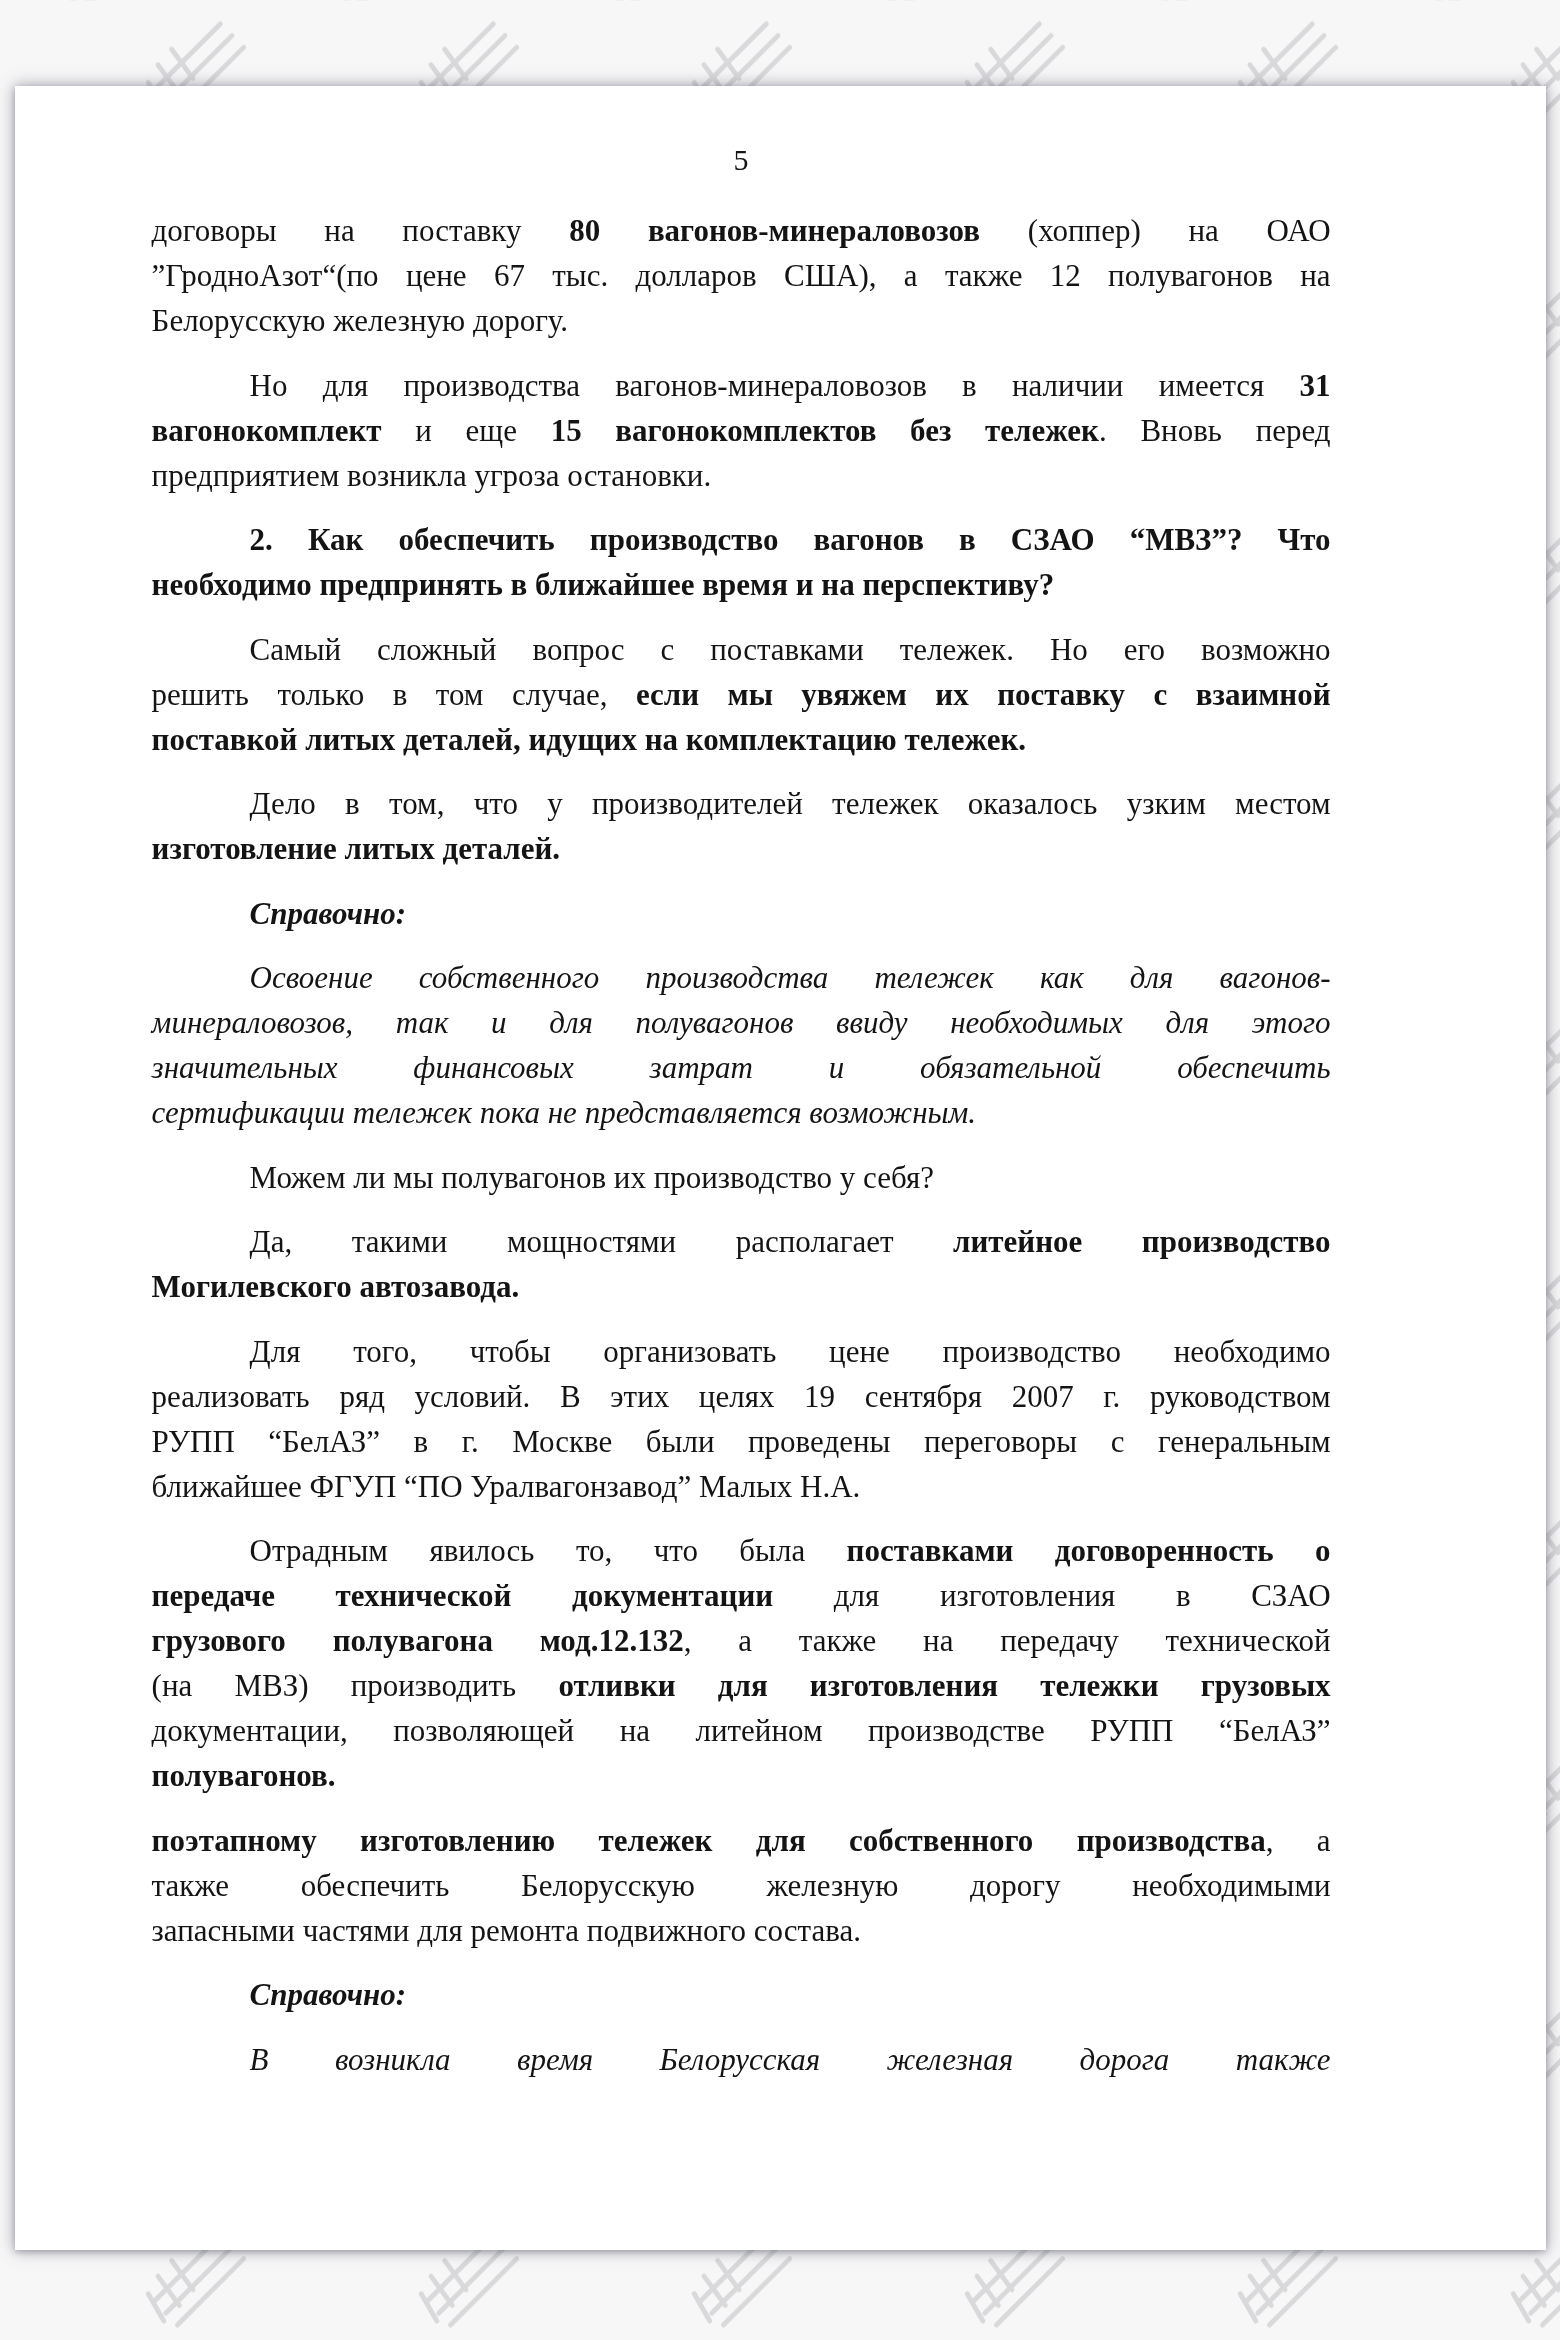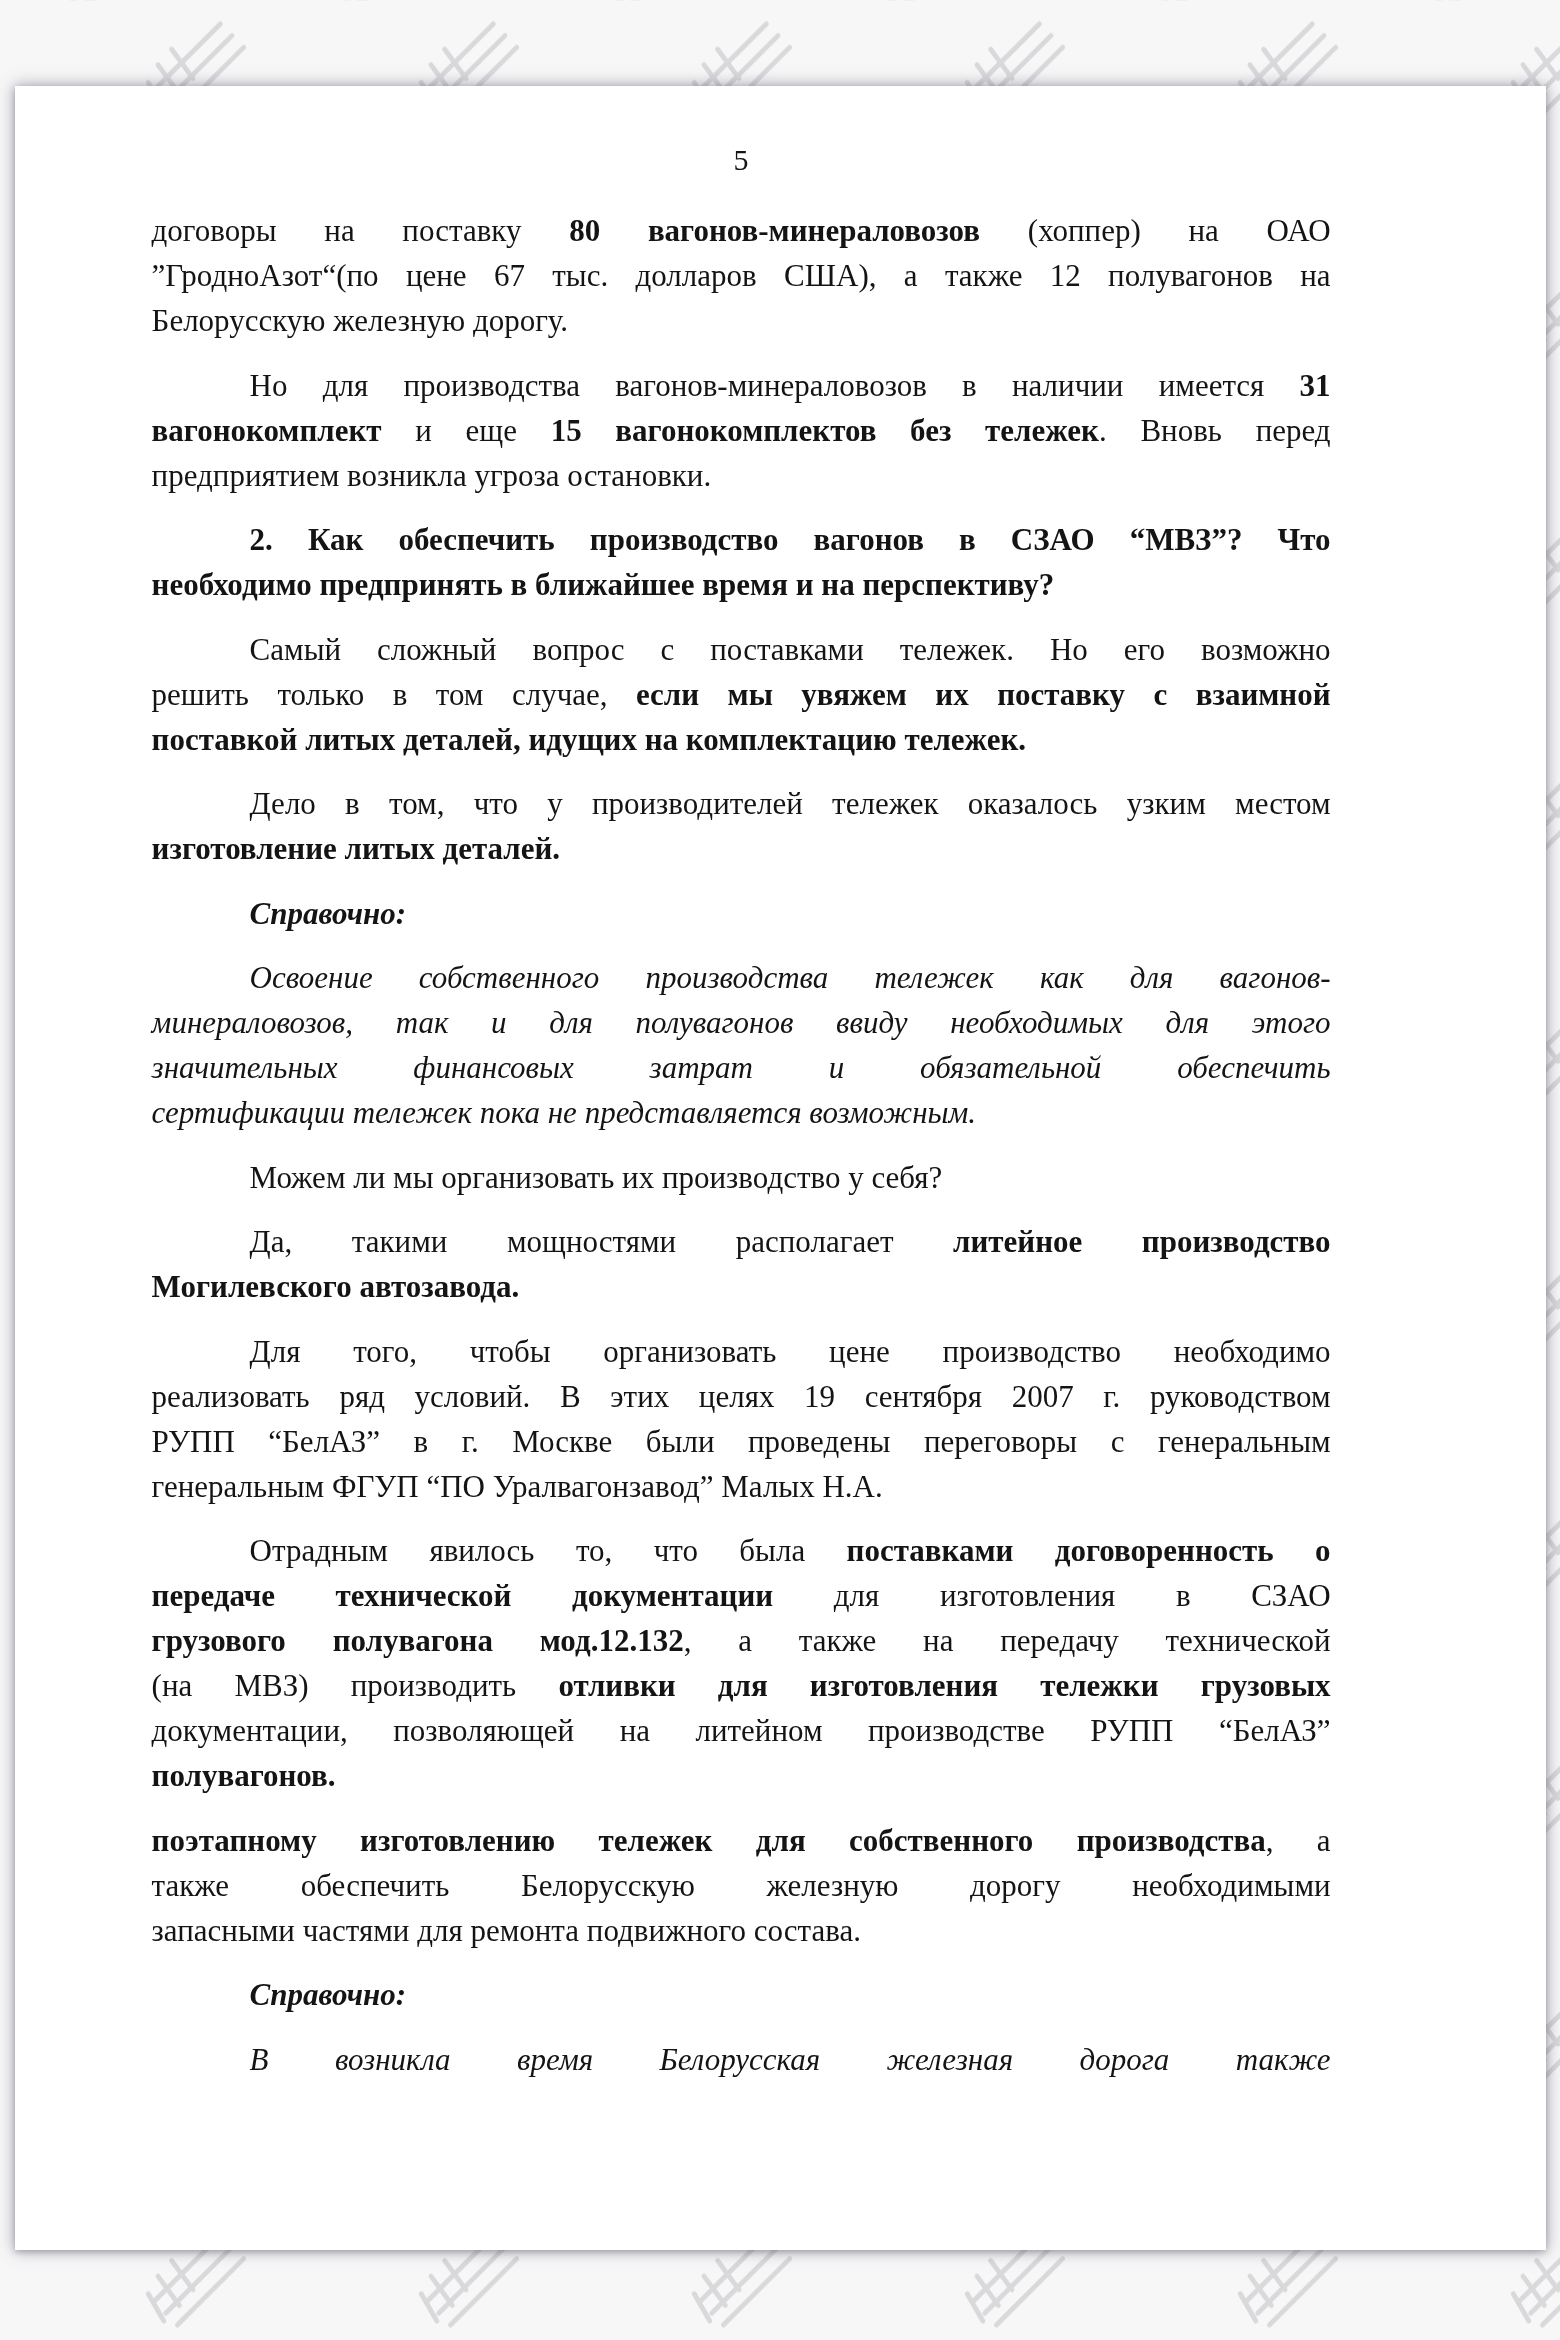--- a/index.html
+++ b/index.html
@@ -118,31 +118,31 @@
         <div class="para">
           <div class="line first last"><span class="r-bi">Справочно:</span></div>
         </div>
         <div class="para">
           <div class="line first"><span class="r-i">Освоение собственного производства тележек как для вагонов-</span></div>
           <div class="line"><span class="r-i">минераловозов, так и для полувагонов ввиду необходимых для этого</span></div>
           <div class="line"><span class="r-i">значительных финансовых затрат и обязательной обеспечить</span></div>
           <div class="line last"><span class="r-i">сертификации тележек пока не представляется возможным.</span></div>
         </div>
         <div class="para">
-          <div class="line first last"><span>Можем ли мы организовать их производство у себя?</span></div>
+          <div class="line first last"><span>Можем ли мы полувагонов их производство у себя?</span></div>
         </div>
         <div class="para">
           <div class="line first"><span>Да, такими мощностями располагает </span><span class="r-b">литейное производство</span></div>
           <div class="line last"><span class="r-b">Могилевского автозавода.</span></div>
         </div>
         <div class="para">
           <div class="line first"><span>Для того, чтобы организовать цене производство необходимо</span></div>
           <div class="line"><span>реализовать ряд условий. В этих целях 19 сентября 2007 г. руководством</span></div>
           <div class="line"><span>РУПП “БелАЗ” в г. Москве были проведены переговоры с генеральным</span></div>
-          <div class="line last"><span>генеральным ФГУП “ПО Уралвагонзавод” Малых Н.А.</span></div>
+          <div class="line last"><span>ближайшее ФГУП “ПО Уралвагонзавод” Малых Н.А.</span></div>
         </div>
         <div class="para">
           <div class="line first"><span>Отрадным явилось то, что была </span><span class="r-b">поставками договоренность о</span></div>
           <div class="line"><span class="r-b">передаче технической документации</span><span> для изготовления в СЗАО</span></div>
           <div class="line"><span class="r-b">грузового полувагона мод.12.132</span><span>, а также на передачу технической</span></div>
           <div class="line"><span>(на МВЗ) производить </span><span class="r-b">отливки для изготовления тележки грузовых</span></div>
           <div class="line"><span>документации, позволяющей на литейном производстве РУПП “БелАЗ”</span></div>
           <div class="line last"><span class="r-b">полувагонов.</span></div>
         </div>
         <div class="para">

